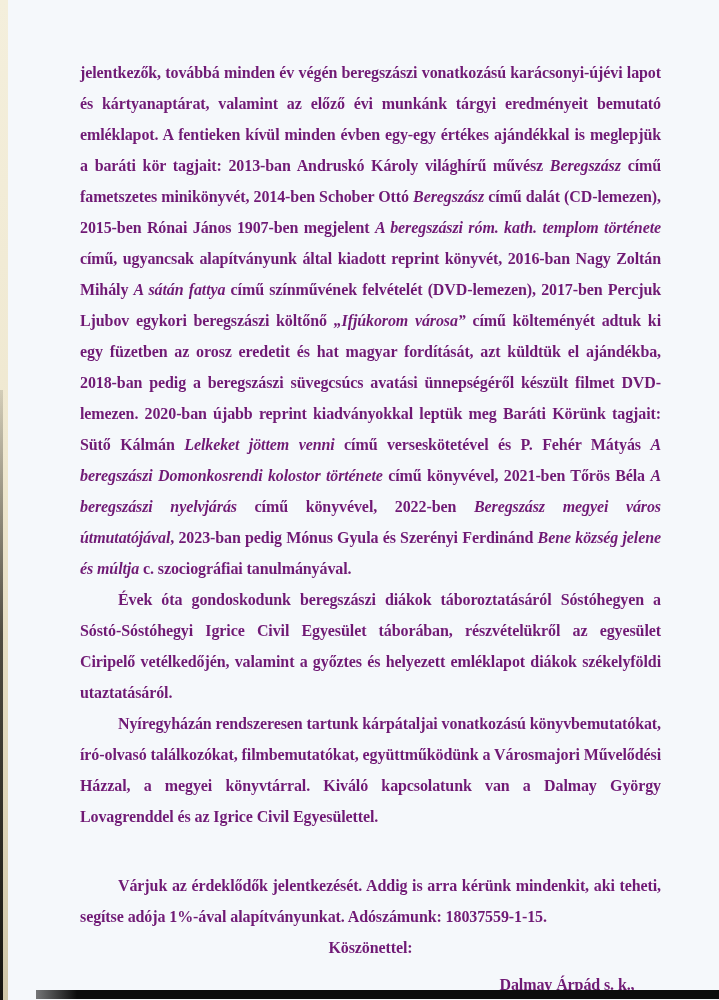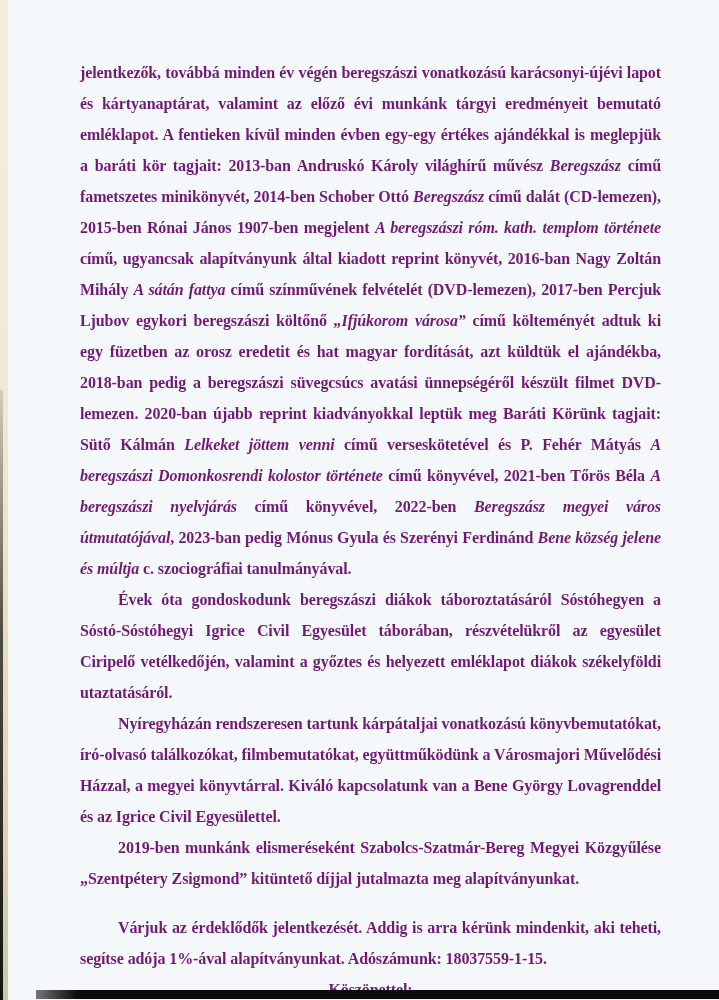--- a/index.html
+++ b/index.html
@@ -26,42 +26,41 @@
   .content {
     position:absolute; left:80px; top:57px; width:581px;
     color:#701a75;
     font-size:16px; font-weight:700;
     line-height:31px;
     text-align:justify;
     letter-spacing:-0.1px;
   }
   .content p { margin:0; }
   .content p.indent { text-indent:38px; }
-  .content p.spaced { margin-top:18px; }
+  .content p.spaced { margin-top:38px; }
   .closing { margin-top:16px; margin-left:183px; text-align:center; text-indent:0; }
   .signature {
     margin-top:6px; margin-left:auto; margin-right:3px;
     width:fit-content; text-align:center;
   }
   .signature div { white-space:nowrap; }
   i { font-style:italic; }
 </style>
 </head>
 <body>
 
 <div class="sheet">
   <div class="scan-left-strip"></div>
   <div class="scan-left-line"></div>
 
   <div class="content">
     <div id="paragraphs">
         <p><span>jelentkezők, továbbá minden év végén beregszászi vonatkozású karácsonyi-újévi lapot és kártyanaptárat, valamint az előző évi munkánk tárgyi eredményeit bemutató emléklapot. A fentieken kívül minden évben egy-egy értékes ajándékkal is meglepjük a baráti kör tagjait: 2013-ban Andruskó Károly világhírű művész </span><i>Beregszász</i><span> című fametszetes minikönyvét, 2014-ben Schober Ottó </span><i>Beregszász</i><span> című dalát (CD-lemezen), 2015-ben Rónai János 1907-ben megjelent </span><i>A beregszászi róm. kath. templom története</i><span> című, ugyancsak alapítványunk által kiadott reprint könyvét, 2016-ban Nagy Zoltán Mihály </span><i>A sátán fattya</i><span> című színművének felvételét (DVD-lemezen), 2017-ben Percjuk Ljubov egykori beregszászi költőnő </span><i>„Ifjúkorom városa”</i><span> című költeményét adtuk ki egy füzetben az orosz eredetit és hat magyar fordítását, azt küldtük el ajándékba, 2018-ban pedig a beregszászi süvegcsúcs avatási ünnepségéről készült filmet DVD-lemezen. 2020-ban újabb reprint kiadványokkal leptük meg Baráti Körünk tagjait: Sütő Kálmán </span><i>Lelkeket jöttem venni</i><span> című verseskötetével és P. Fehér Mátyás </span><i>A beregszászi Domonkosrendi kolostor története</i><span> című könyvével, 2021-ben Tőrös Béla </span><i>A beregszászi nyelvjárás</i><span> című könyvével, 2022-ben </span><i>Beregszász megyei város útmutatójával</i><span>, 2023-ban pedig Mónus Gyula és Szerényi Ferdinánd </span><i>Bene község jelene és múltja</i><span> c. szociográfiai tanulmányával.</span></p>
         <p class="indent"><span>Évek óta gondoskodunk beregszászi diákok táboroztatásáról Sóstóhegyen a Sóstó-Sóstóhegyi Igrice Civil Egyesület táborában, részvételükről az egyesület Ciripelő vetélkedőjén, valamint a győztes és helyezett emléklapot diákok székelyföldi utaztatásáról.</span></p>
-        <p class="indent"><span>Nyíregyházán rendszeresen tartunk kárpátaljai vonatkozású könyvbemutatókat, író-olvasó találkozókat, filmbemutatókat, együttműködünk a Városmajori Művelődési Házzal, a megyei könyvtárral. Kiváló kapcsolatunk van a Bene György Lovagrenddel és az Igrice Civil Egyesülettel.</span></p>
-        <p class="indent"><span>2019-ben munkánk elismeréseként Szabolcs-Szatmár-Bereg Megyei Közgyűlése „Szentpétery Zsigmond” kitüntető díjjal jutalmazta meg alapítványunkat.</span></p>
+        <p class="indent"><span>Nyíregyházán rendszeresen tartunk kárpátaljai vonatkozású könyvbemutatókat, író-olvasó találkozókat, filmbemutatókat, együttműködünk a Városmajori Művelődési Házzal, a megyei könyvtárral. Kiváló kapcsolatunk van a Dalmay György Lovagrenddel és az Igrice Civil Egyesülettel.</span></p>
         <p class="indent spaced"><span>Várjuk az érdeklődők jelentkezését. Addig is arra kérünk mindenkit, aki teheti, segítse adója 1%-ával alapítványunkat. Adószámunk: 18037559-1-15.</span></p>
       </div>
 
     <p class="closing">Köszönettel:</p>
 
     <div class="signature">
       <div>Dalmay Árpád s. k.,</div>
       <div>Kuratóriumának elnöke</div>
       <div>a Beregszászért Alapítvány</div>
     </div>

